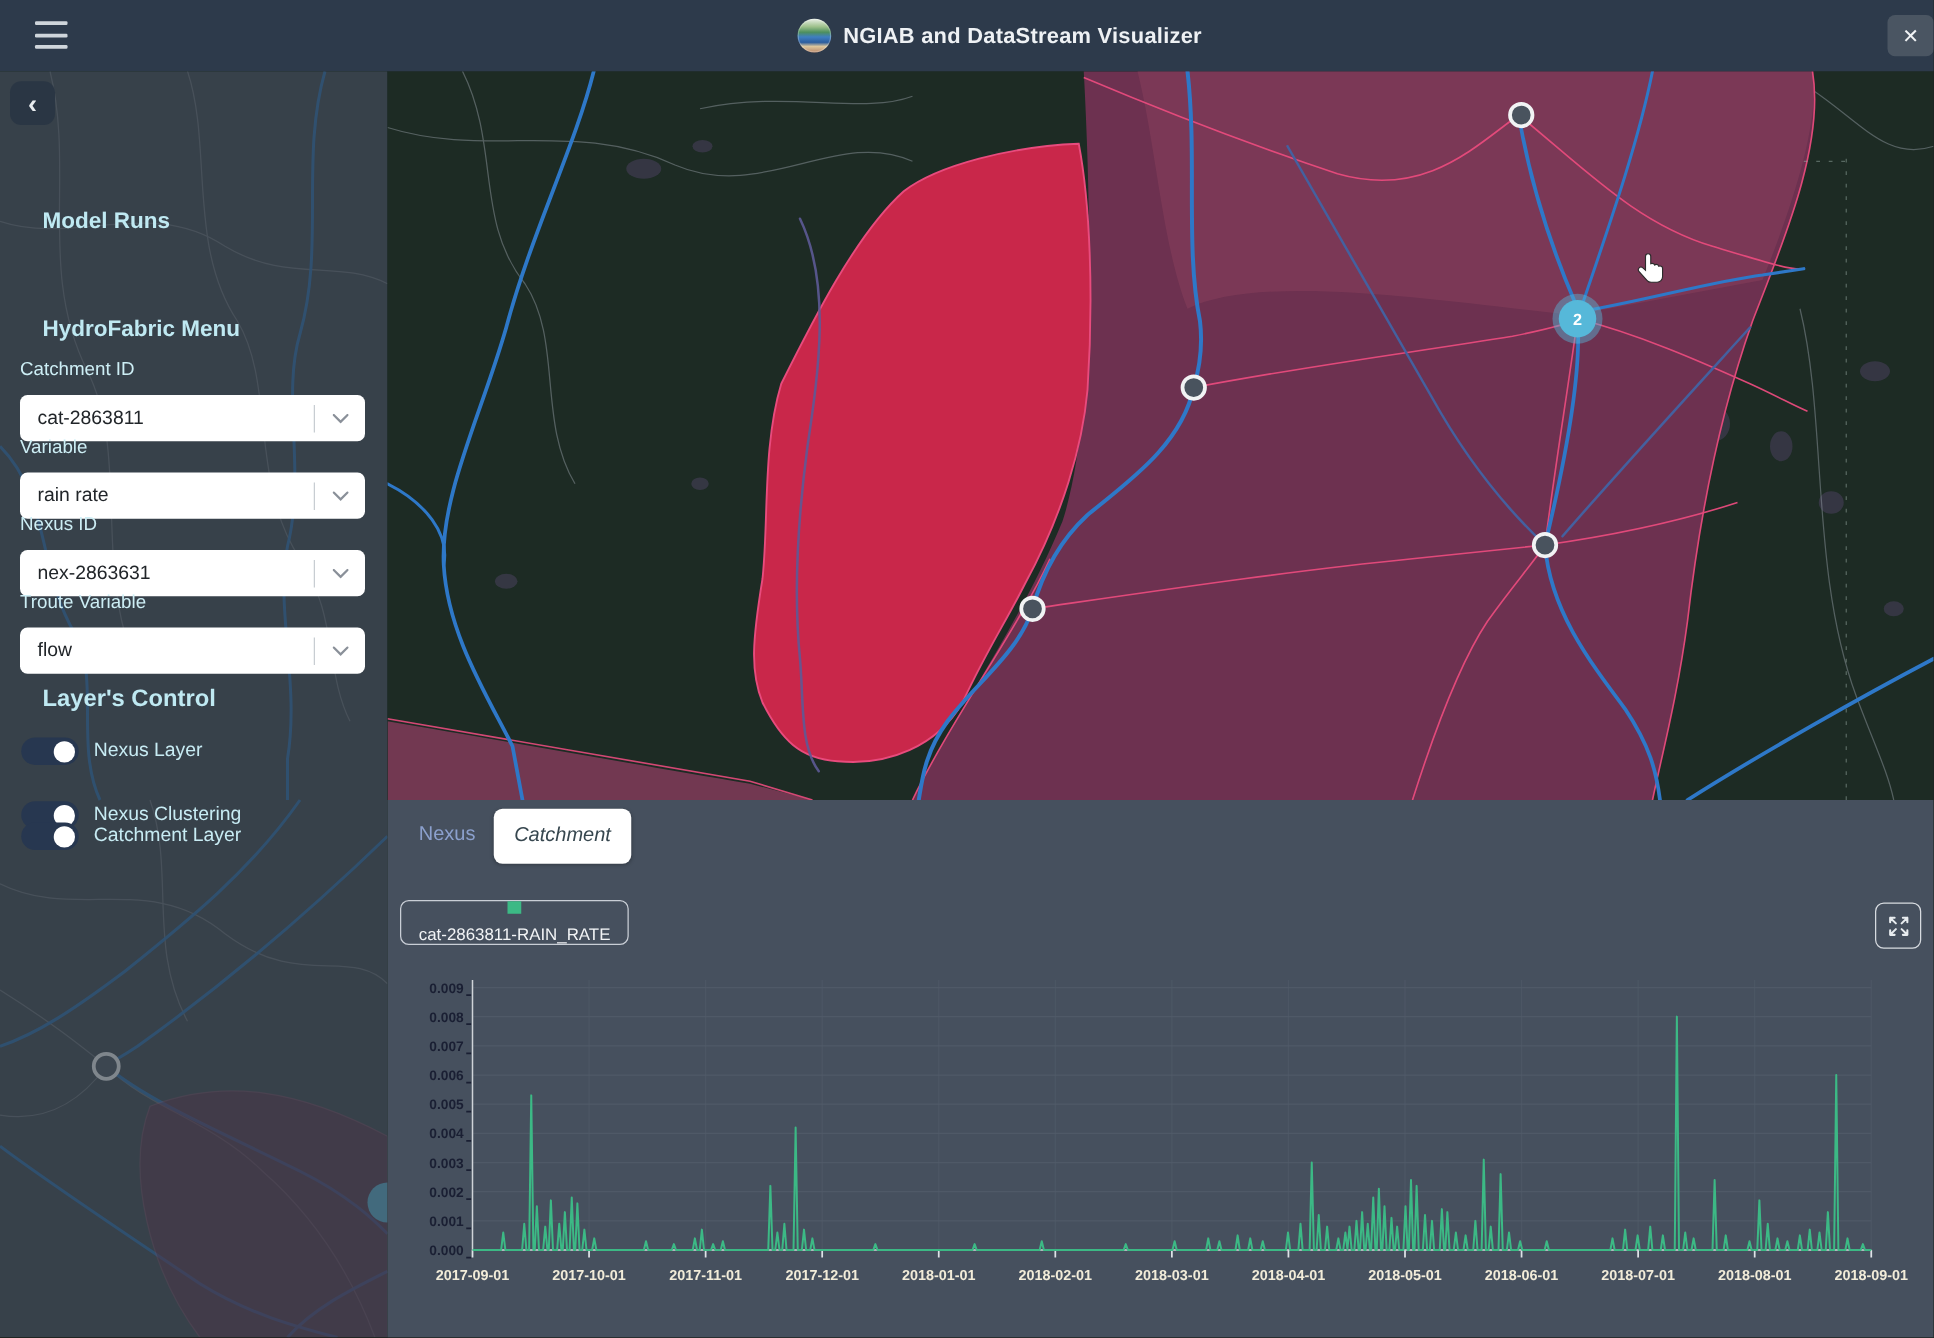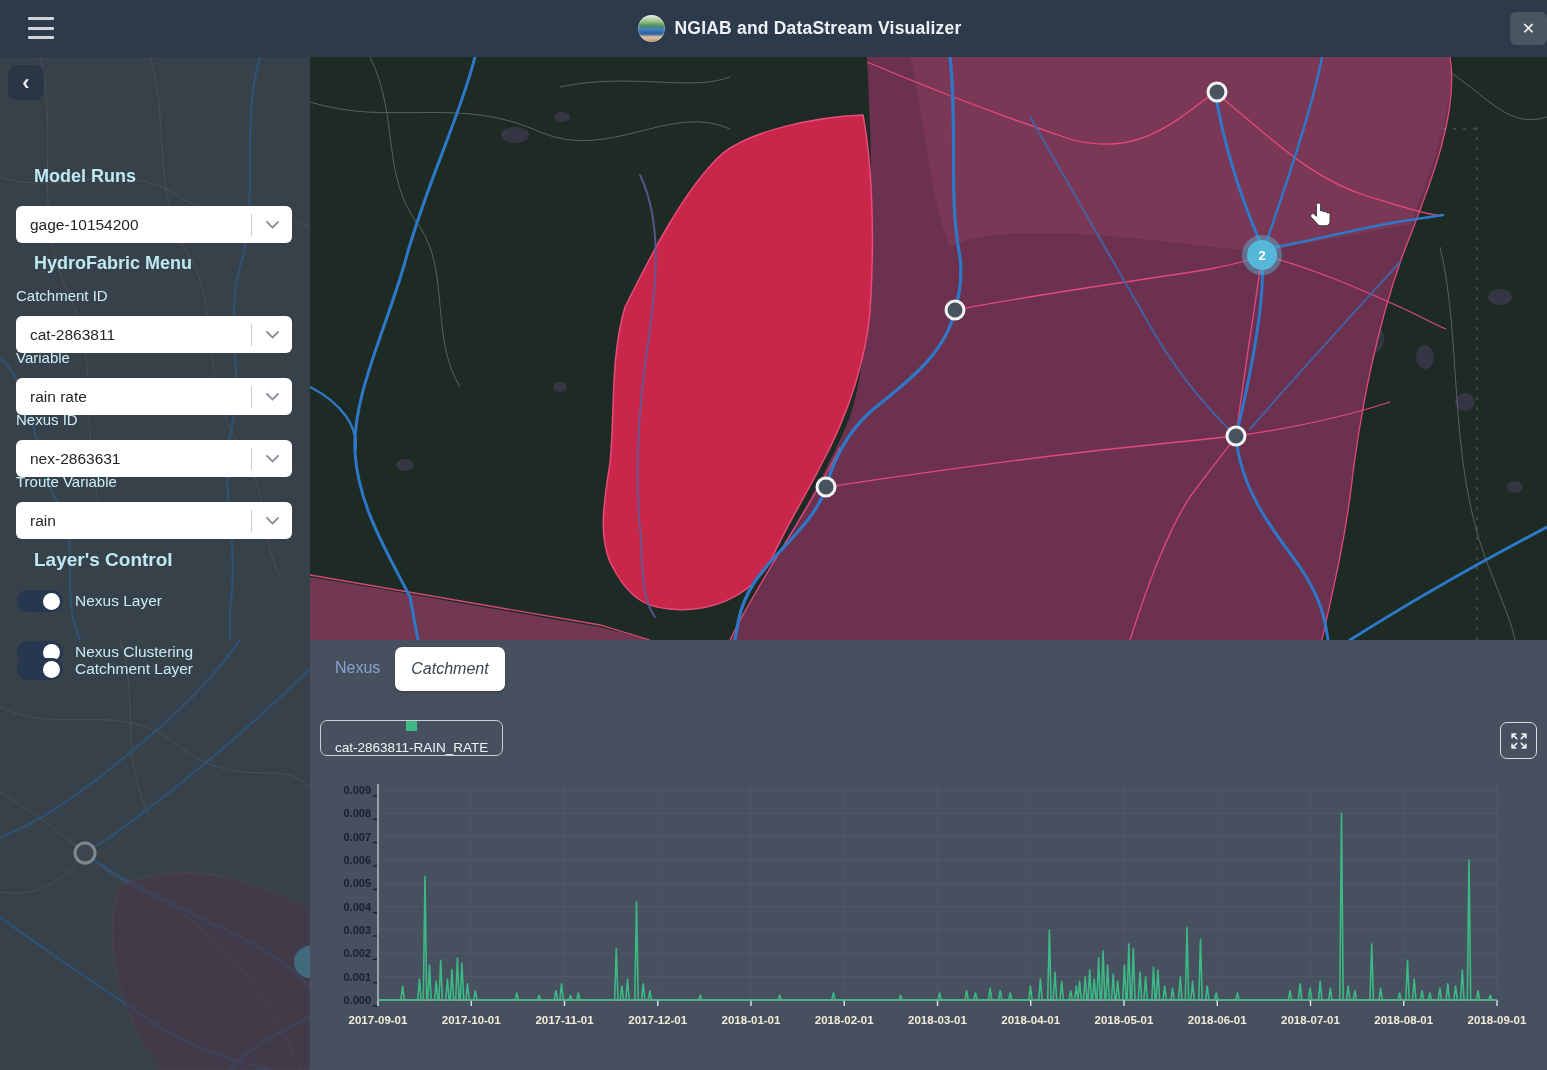--- a/index.html
+++ b/index.html
@@ -177,29 +177,20 @@
       <circle cx="85" cy="796" r="10" fill="#4a555f" stroke="#dde2e5" stroke-width="3"></circle>
     </svg>
     <div class="scrim"></div>
 
     <div class="sb-content">
       <button class="back-btn">
         <span>‹</span>
       </button>
 
       <div class="sb-h" style="top:109px">Model Runs</div>
-      <div class="sb-select" style="top:149px">
-        <span class="val">gage-10154200</span>
-        <span class="div"></span>
-        <span class="chev">
-          <svg width="13" height="8" viewBox="0 0 13 8">
-              <path d="M1 1 L6.5 6.5 L12 1" stroke="#8a9099" stroke-width="1.8" fill="none" stroke-linecap="round"></path>
-            </svg>
-        </span>
-      </div>
 
       <div class="sb-h" style="top:196px">HydroFabric Menu</div>
 
       <div class="sb-label" style="top:230px">Catchment ID</div>
       <div class="sb-select" style="top:259px">
         <span class="val">cat-2863811</span>
         <span class="div"></span>
         <span class="chev">
           <svg width="13" height="8" viewBox="0 0 13 8">
               <path d="M1 1 L6.5 6.5 L12 1" stroke="#8a9099" stroke-width="1.8" fill="none" stroke-linecap="round"></path>
@@ -224,21 +215,21 @@
         <span class="div"></span>
         <span class="chev">
           <svg width="13" height="8" viewBox="0 0 13 8">
               <path d="M1 1 L6.5 6.5 L12 1" stroke="#8a9099" stroke-width="1.8" fill="none" stroke-linecap="round"></path>
             </svg>
         </span>
       </div>
 
       <div class="sb-label" style="top:416px">Troute Variable</div>
       <div class="sb-select" style="top:445px">
-        <span class="val">rain</span>
+        <span class="val">flow</span>
         <span class="div"></span>
         <span class="chev">
           <svg width="13" height="8" viewBox="0 0 13 8">
               <path d="M1 1 L6.5 6.5 L12 1" stroke="#8a9099" stroke-width="1.8" fill="none" stroke-linecap="round"></path>
             </svg>
         </span>
       </div>
 
       <div class="sb-h" style="top:492px;font-size:19px">Layer's Control</div>
 

